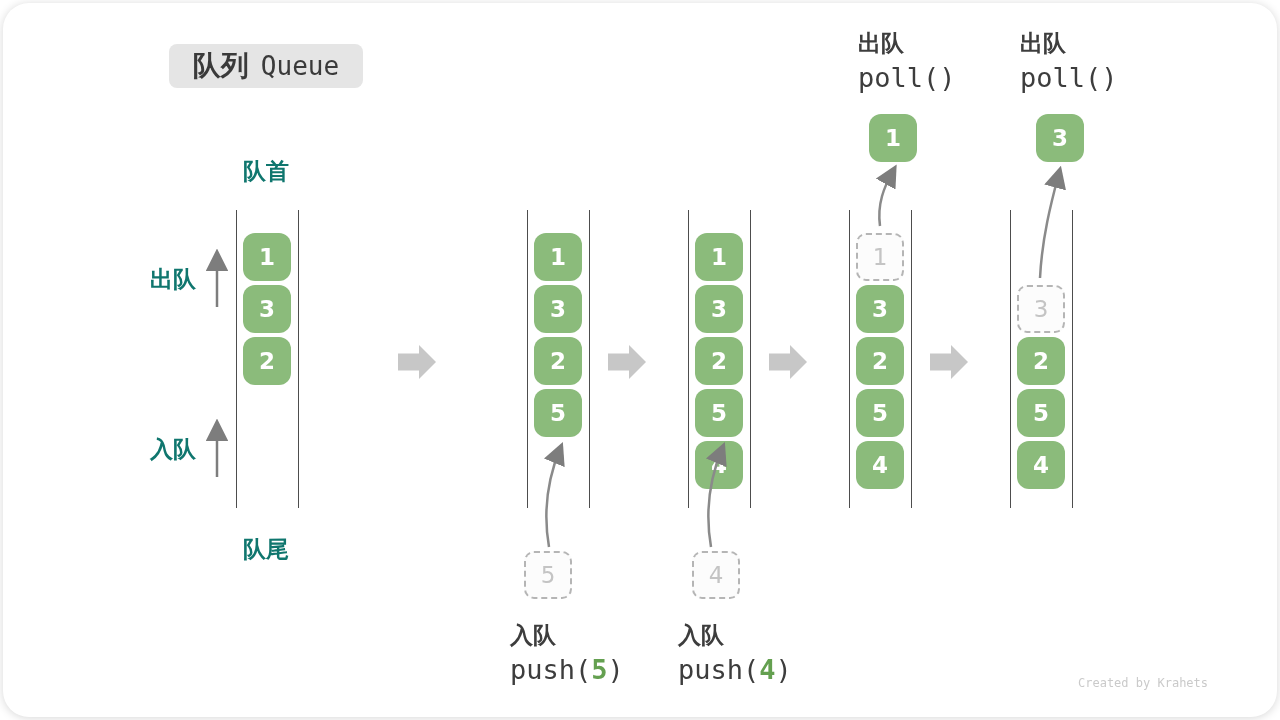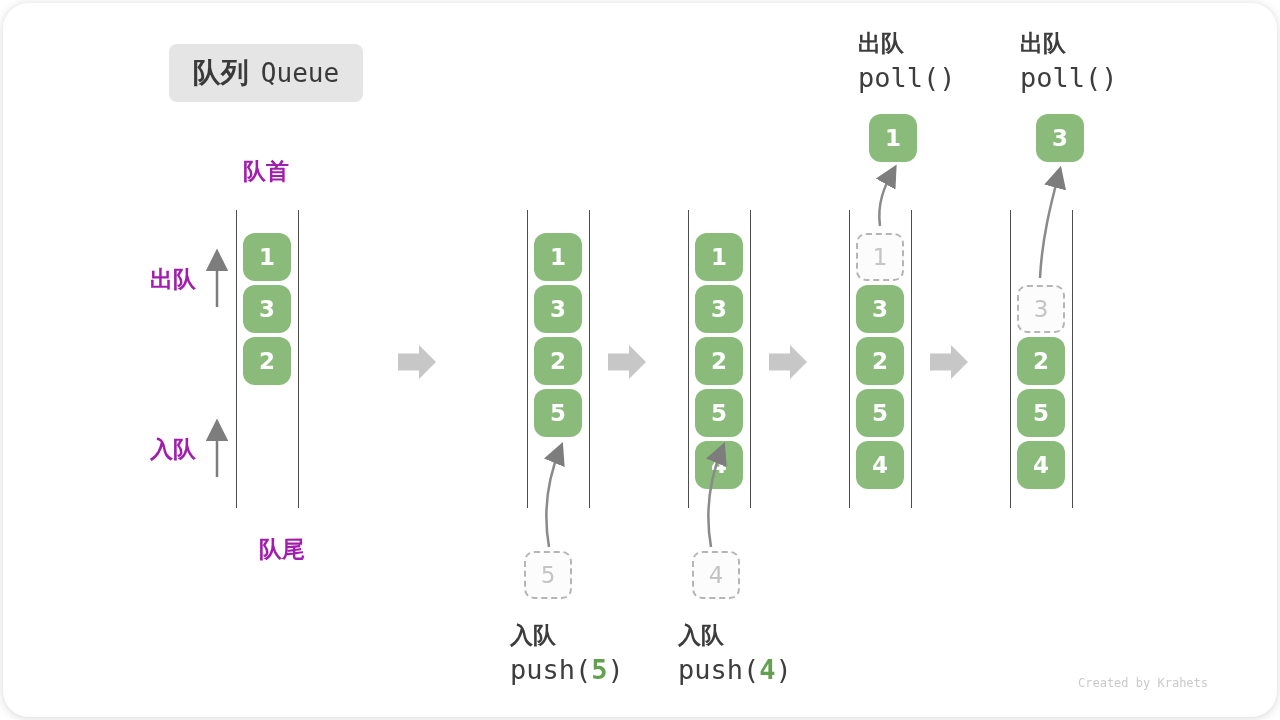--- a/index.html
+++ b/index.html
@@ -1,23 +1,23 @@
 <!DOCTYPE html>
 <html><head>
 <meta charset="utf-8">
 <style>
   html,body{margin:0;padding:0;width:1280px;height:720px;background:#ffffff;overflow:hidden;}
   #canvas{position:absolute;left:0;top:0;width:1280px;height:720px;font-family:"Liberation Sans","DejaVu Sans",sans-serif;}
   .card{position:absolute;left:3px;top:3px;width:1274px;height:714px;background:#ffffff;border-radius:26px;box-shadow:0 1px 10px rgba(0,0,0,.16);}
 
-  .title-badge{position:absolute;left:169px;top:44px;width:194px;height:58px;background:#e5e5e5;border-radius:8px;display:flex;align-items:center;justify-content:center;gap:12px;}
+  .title-badge{position:absolute;left:169px;top:44px;width:194px;height:44px;background:#e5e5e5;border-radius:8px;display:flex;align-items:center;justify-content:center;gap:12px;}
   .title-zh{font-size:28px;font-weight:700;color:#3a3a3a;}
   .title-en{font-family:"DejaVu Sans Mono","Liberation Mono",monospace;font-size:26px;color:#3a3a3a;}
 
-  .zh-label{position:absolute;font-size:23px;font-weight:700;color:#a21caf;white-space:nowrap;}
+  .zh-label{position:absolute;font-size:23px;font-weight:700;color:#0f766e;white-space:nowrap;}
 
   .queue-col{position:absolute;top:210px;height:298px;width:63px;border-left:1.5px solid #4d4d4d;border-right:1.5px solid #4d4d4d;box-sizing:border-box;}
   .cell{position:absolute;width:48px;height:48px;border-radius:12px;display:flex;align-items:center;justify-content:center;font-family:"DejaVu Sans","Liberation Sans",sans-serif;font-weight:700;font-size:23px;box-sizing:border-box;}
   .cell.green{background:#8bbb7b;color:#ffffff;}
   .cell.dashed{border:2px dashed #b5b5b5;border-radius:10px;background:#fcfcfc;color:#c4c4c4;font-weight:400;}
   .col-cell{left:6px;}
   .r0{top:23px}.r1{top:75px}.r2{top:127px}.r3{top:179px}.r4{top:231px}
   .free{position:absolute;}
 
   .op{position:absolute;white-space:nowrap;}
@@ -34,21 +34,21 @@
 
 <div id="canvas">
   <div class="card"></div>
 
   <div class="title-badge">
     <span class="title-zh">队列</span>
     <span class="title-en">Queue</span>
   </div>
 
   <div class="zh-label" style="left:243px;top:156px;">队首</div>
-  <div class="zh-label" style="left:259px;top:534px;">队尾</div>
+  <div class="zh-label" style="left:243px;top:534px;">队尾</div>
   <div class="zh-label" style="left:150px;top:264px;">出队</div>
   <div class="zh-label" style="left:150px;top:434px;">入队</div>
 
   <div class="queue-col" style="left:236px;">
     <div class="cell green col-cell r0">1</div>
     <div class="cell green col-cell r1">3</div>
     <div class="cell green col-cell r2">2</div>
   </div>
 
   <div class="queue-col" style="left:527px;">

